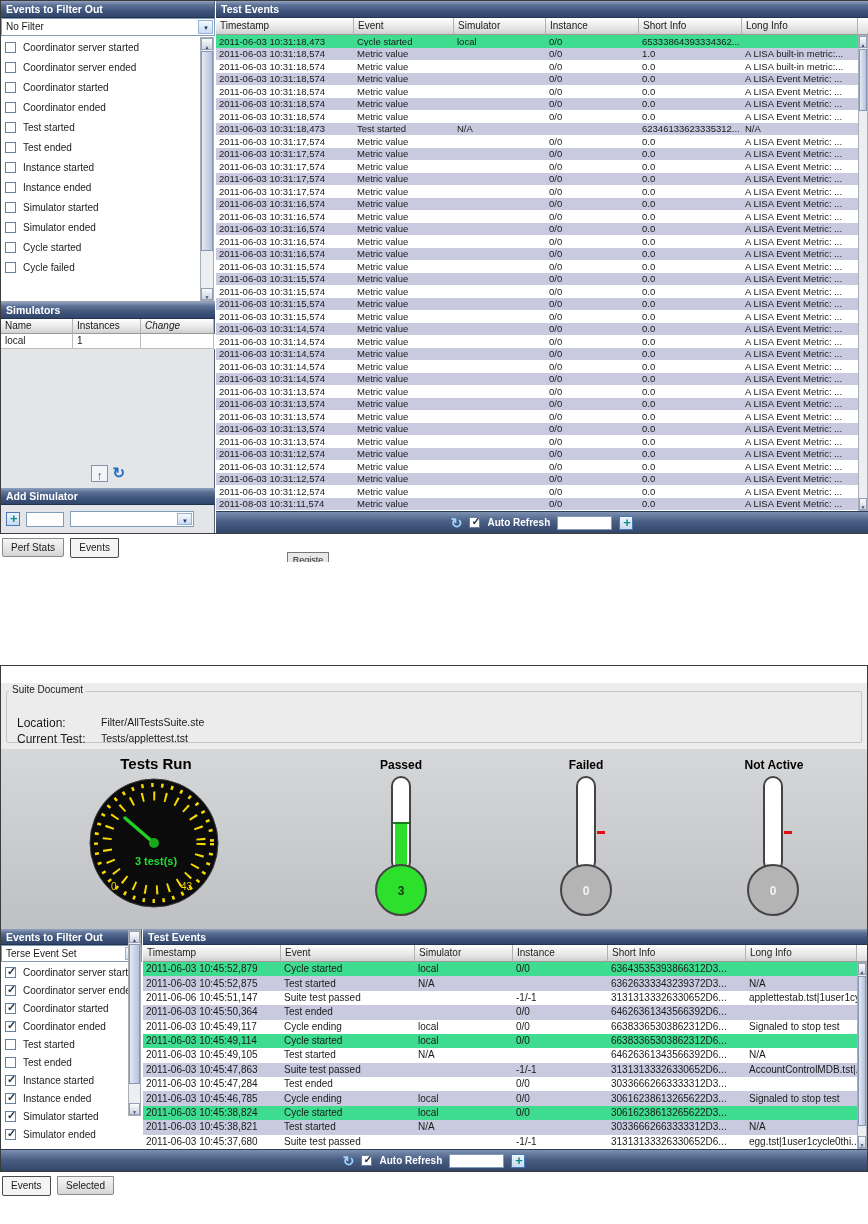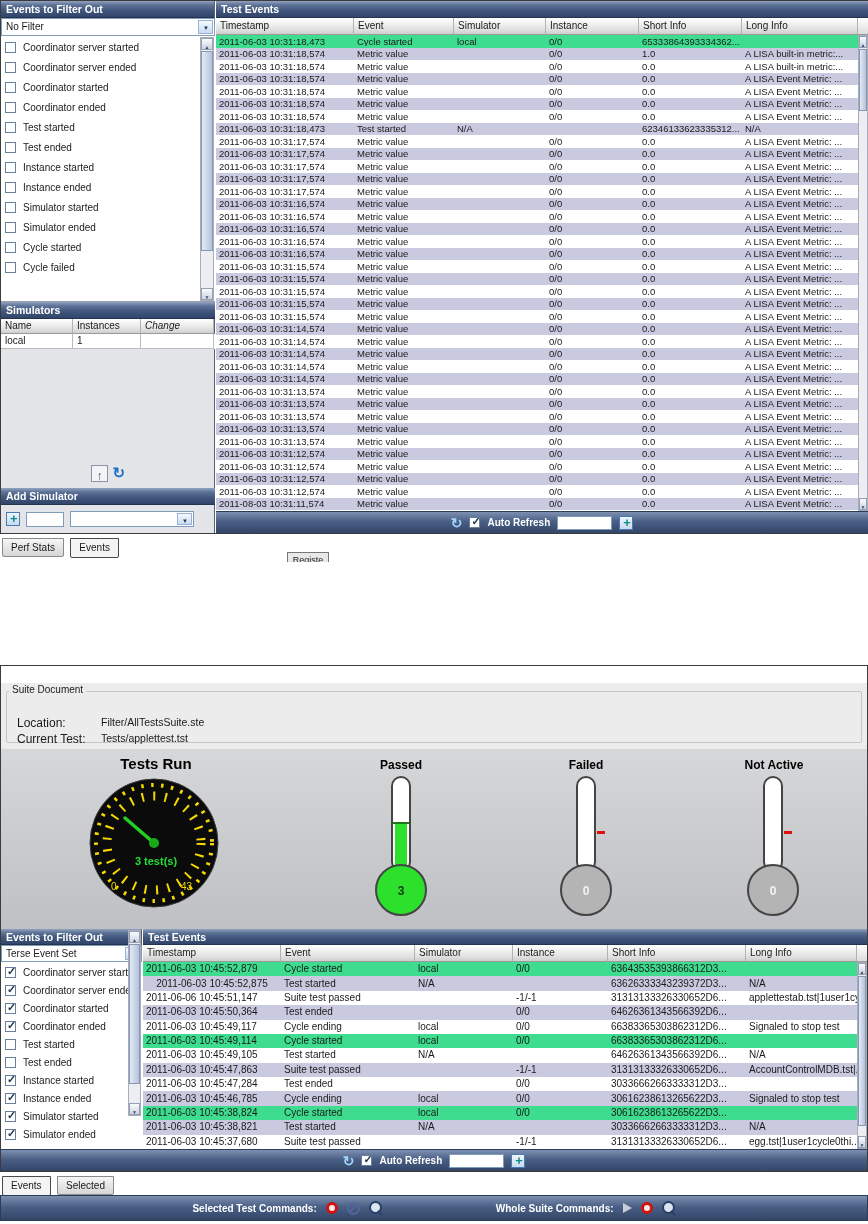--- a/index.html
+++ b/index.html
@@ -671,21 +671,21 @@
       <div id="b-ev-rows">
           <div class="ev-row hl" style="height: 14.38px;">
             <div class="ev-cell" style="width: 138px;">2011-06-03 10:45:52,879</div>
             <div class="ev-cell" style="width: 134px;">Cycle started</div>
             <div class="ev-cell" style="width: 98px;">local</div>
             <div class="ev-cell" style="width: 95px;">0/0</div>
             <div class="ev-cell" style="width: 138px;">63643535393866312D3...</div>
             <div class="ev-cell" style="width: 111px;"></div>
           </div>
           <div class="ev-row odd" style="height: 14.38px;">
-            <div class="ev-cell" style="width: 138px; text-align: center;">2011-06-03 10:45:52,875</div>
+            <div class="ev-cell" style="width: 138px;">2011-06-03 10:45:52,875</div>
             <div class="ev-cell" style="width: 134px;">Test started</div>
             <div class="ev-cell" style="width: 98px;">N/A</div>
             <div class="ev-cell" style="width: 95px;"></div>
             <div class="ev-cell" style="width: 138px;">63626333343239372D3...</div>
             <div class="ev-cell" style="width: 111px;">N/A</div>
           </div>
           <div class="ev-row even" style="height: 14.38px;">
             <div class="ev-cell" style="width: 138px;">2011-06-06 10:45:51,147</div>
             <div class="ev-cell" style="width: 134px;">Suite test passed</div>
             <div class="ev-cell" style="width: 98px;"></div>
@@ -788,24 +788,13 @@
       <input class="bar-input" style="">
       <span class="plus-btn"></span>
     </div>
   </div>
 
   <div id="b-tabs">
     <span class="tab active">Events</span>
     <span class="tab">Selected</span>
   </div>
 
-  <div id="b-cmdbar">
-    <span class="bar-label">Selected Test Commands:</span>
-    <span class="ring-icon"></span>
-    <span class="noentry-icon"></span>
-    <span class="mag-icon"></span>
-    <span class="cmd-gap"></span>
-    <span class="bar-label">Whole Suite Commands:</span>
-    <span class="play-icon"></span>
-    <span class="ring-icon"></span>
-    <span class="mag-icon"></span>
-  </div>
 </div>
 
 </body></html>

